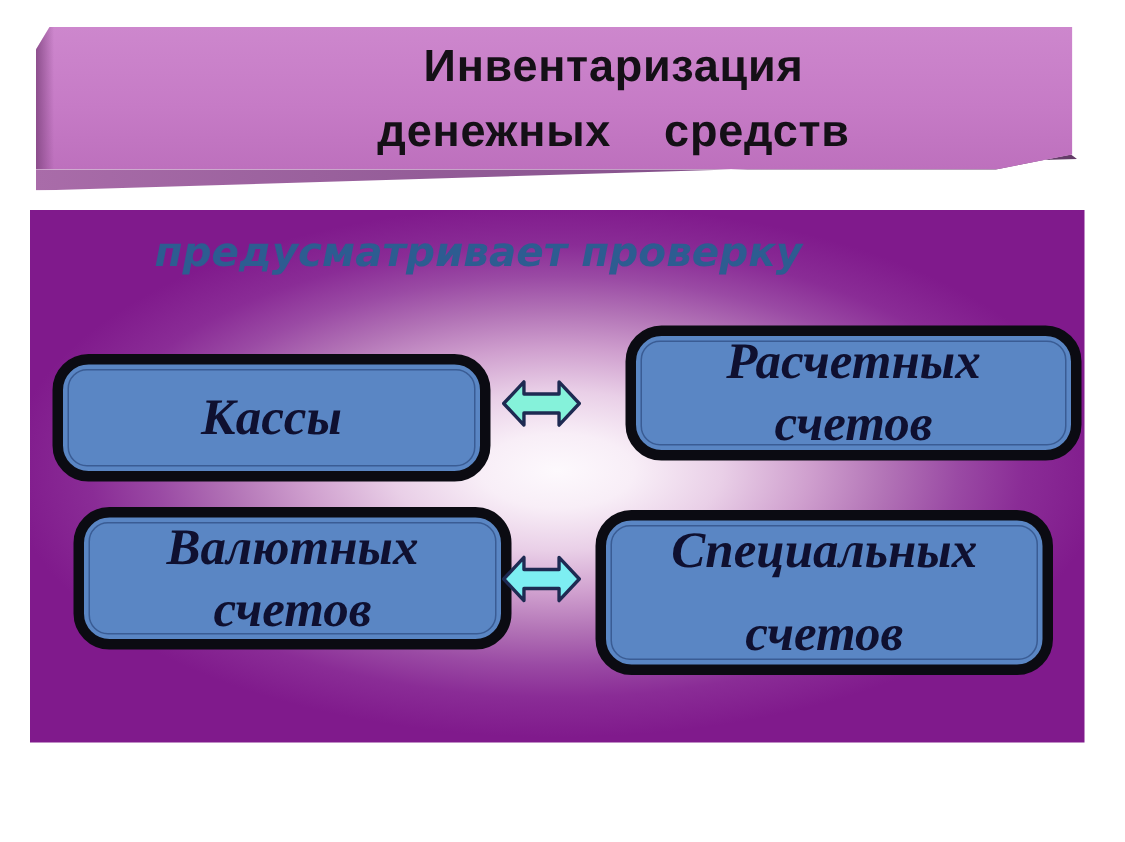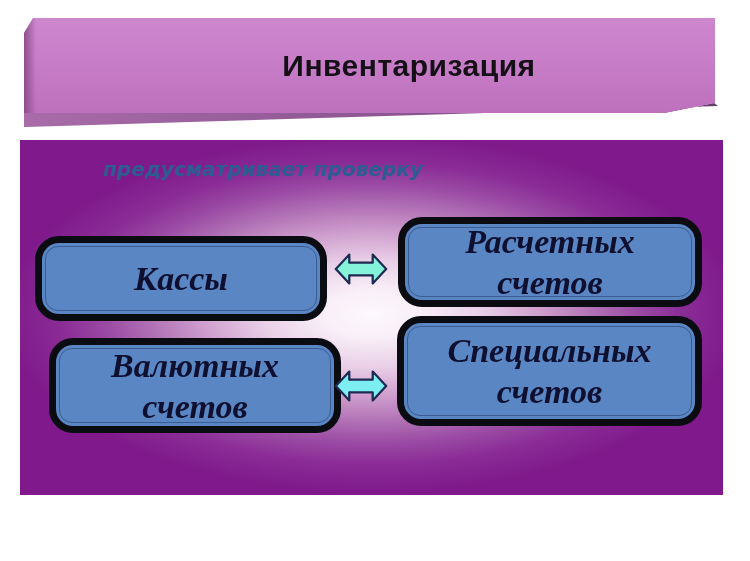--- a/index.html
+++ b/index.html
@@ -34,62 +34,63 @@
     position:absolute; left:20px; top:140px; width:703px; height:355px;
     background:
       radial-gradient(ellipse 52% 50% at 50% 49%,
         var(--panel-center, #fdf9fd) 0%, #f8eef7 14%, #e9cfe7 30%,
         #cf9fce 46%, #b273b6 60%, #9a4aa4 73%, #8a2c96 85%,
         var(--panel-edge, #801a8c) 100%);
   }
   .subtitle {
     position:absolute; left:103px; top:150px; width:460px;
     font-family:"DejaVu Sans", sans-serif; font-style:italic; font-weight:bold;
-    font-size:20px; line-height:38px; color: var(--subtitle-text, #2d5c91);
+    font-size:27px; line-height:38px; color: var(--subtitle-text, #2d5c91);
   }
 
   
   .box {
     position:absolute; box-sizing:border-box;
     background: var(--box-fill, #5a86c4);
     border:7px solid var(--box-border, #0b0b12); border-radius:24px;
     display:flex; flex-direction:column; justify-content:center; align-items:center;
   }
   .box::after {
     content:""; position:absolute; inset:3px; border-radius:13px;
     border:1px solid rgba(25,50,100,.5); pointer-events:none;
   }
   .box-line {
     font-family:"Liberation Serif", serif; font-style:italic; font-weight:bold;
     font-size:34px; line-height:41px; color: var(--box-text, #0f1030);
     white-space:nowrap;
   }
   .box-kassy        { left:35px;  top:236px; width:292px; height:85px; }
-  .box-raschetnykh  { left:398px; top:217px; width:304px; height:90px; }
+  .box-raschetnykh  { left:417px; top:217px; width:304px; height:90px; }
   .box-valyutnykh   { left:49px;  top:338px; width:292px; height:95px; }
-  .box-spetsialnykh { left:397px; top:316px; width:305px; height:110px; }
+  .box-spetsialnykh { left:397px; top:340px; width:305px; height:110px;justify-content:space-between; }
 
   
   .arrow { position:absolute; width:54px; height:40px; }
   .arrow svg { display:block; width:100%; height:100%; }
   .arrow polygon { stroke: var(--arrow-stroke, #1e2a52); stroke-width:2.5; stroke-linejoin:round; }
   .arrow-1 { left:334px; top:249px; }
   .arrow-2 { left:334px; top:366px; }
   .arrow-1 polygon { fill: var(--arrow-fill-top, #85f2da); }
   .arrow-2 polygon { fill: var(--arrow-fill-bottom, #7deef2); }
 </style>
 </head>
 <body>
 
 <div class="slide">
 
   <div class="banner">
     <div class="banner-shadow"></div>
     <div class="banner-face">
       <div class="banner-title-line">Инвентаризация</div>
+      <div class="banner-title-line">денежных    средств</div>
     </div>
   </div>
 
   <div class="panel"></div>
 
   <div class="subtitle">предусматривает проверку</div>
 
   <div class="box box-kassy">
     <span class="box-line">Кассы</span>
     <span class="box-line"></span>

